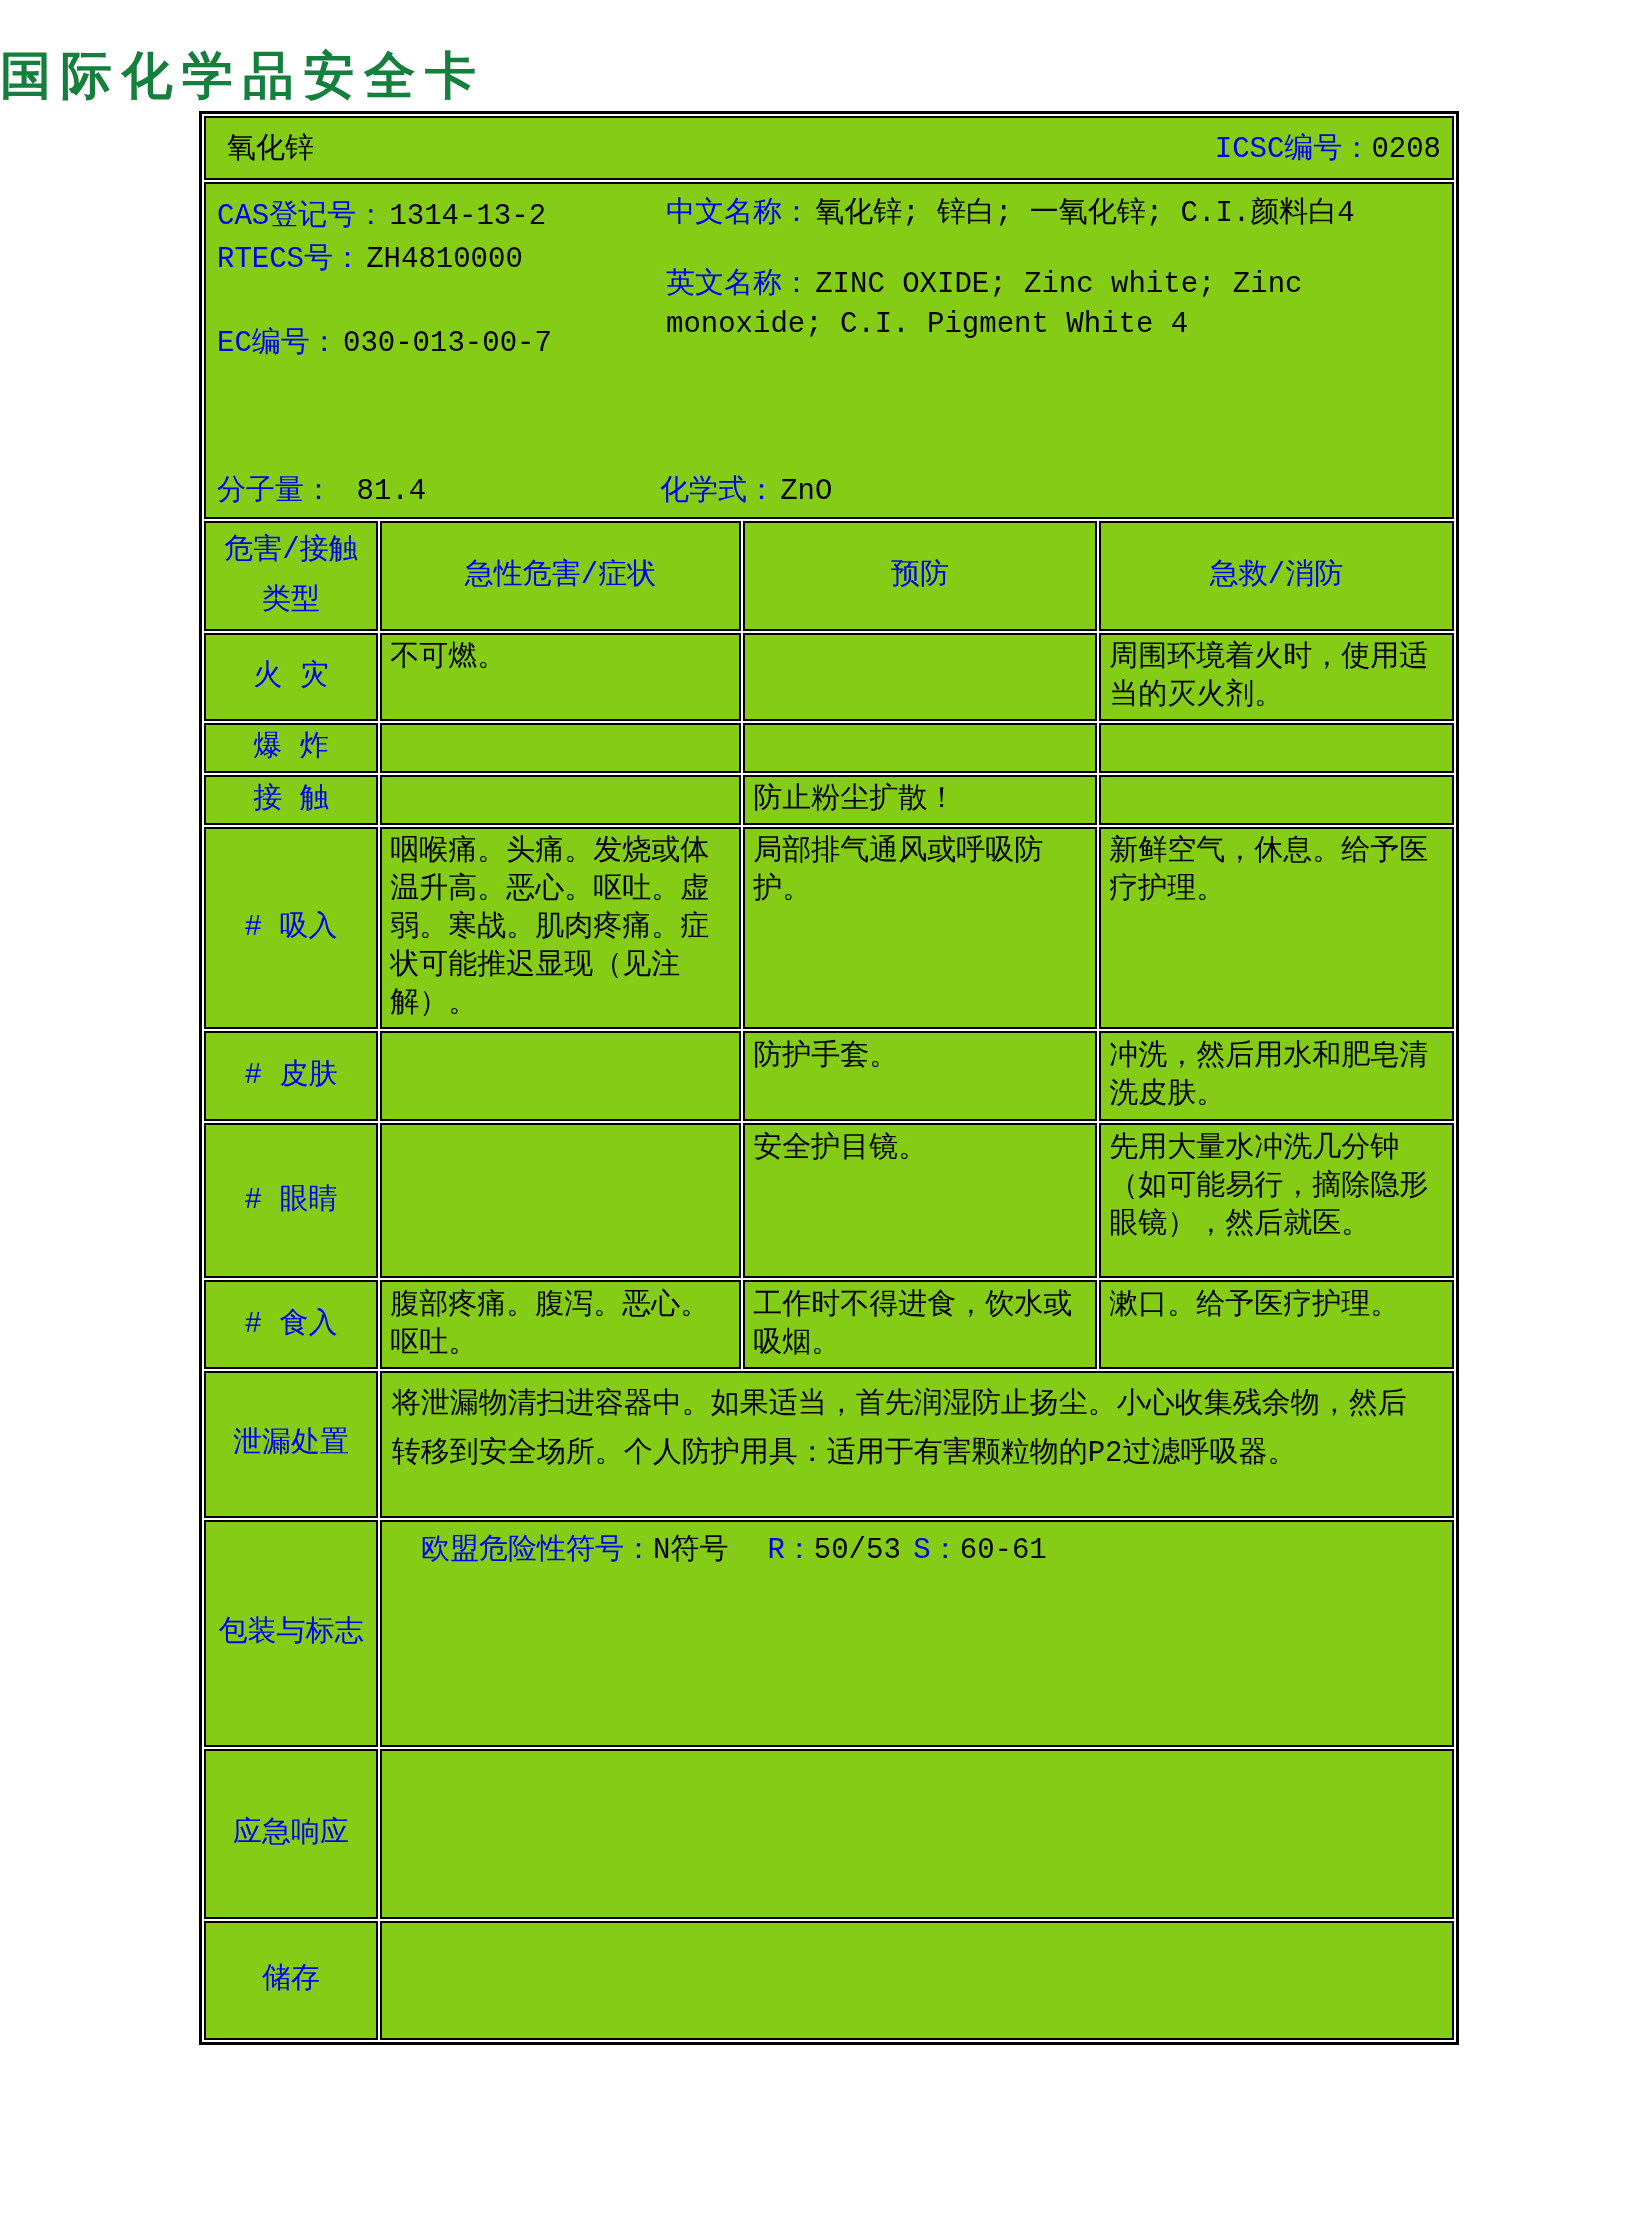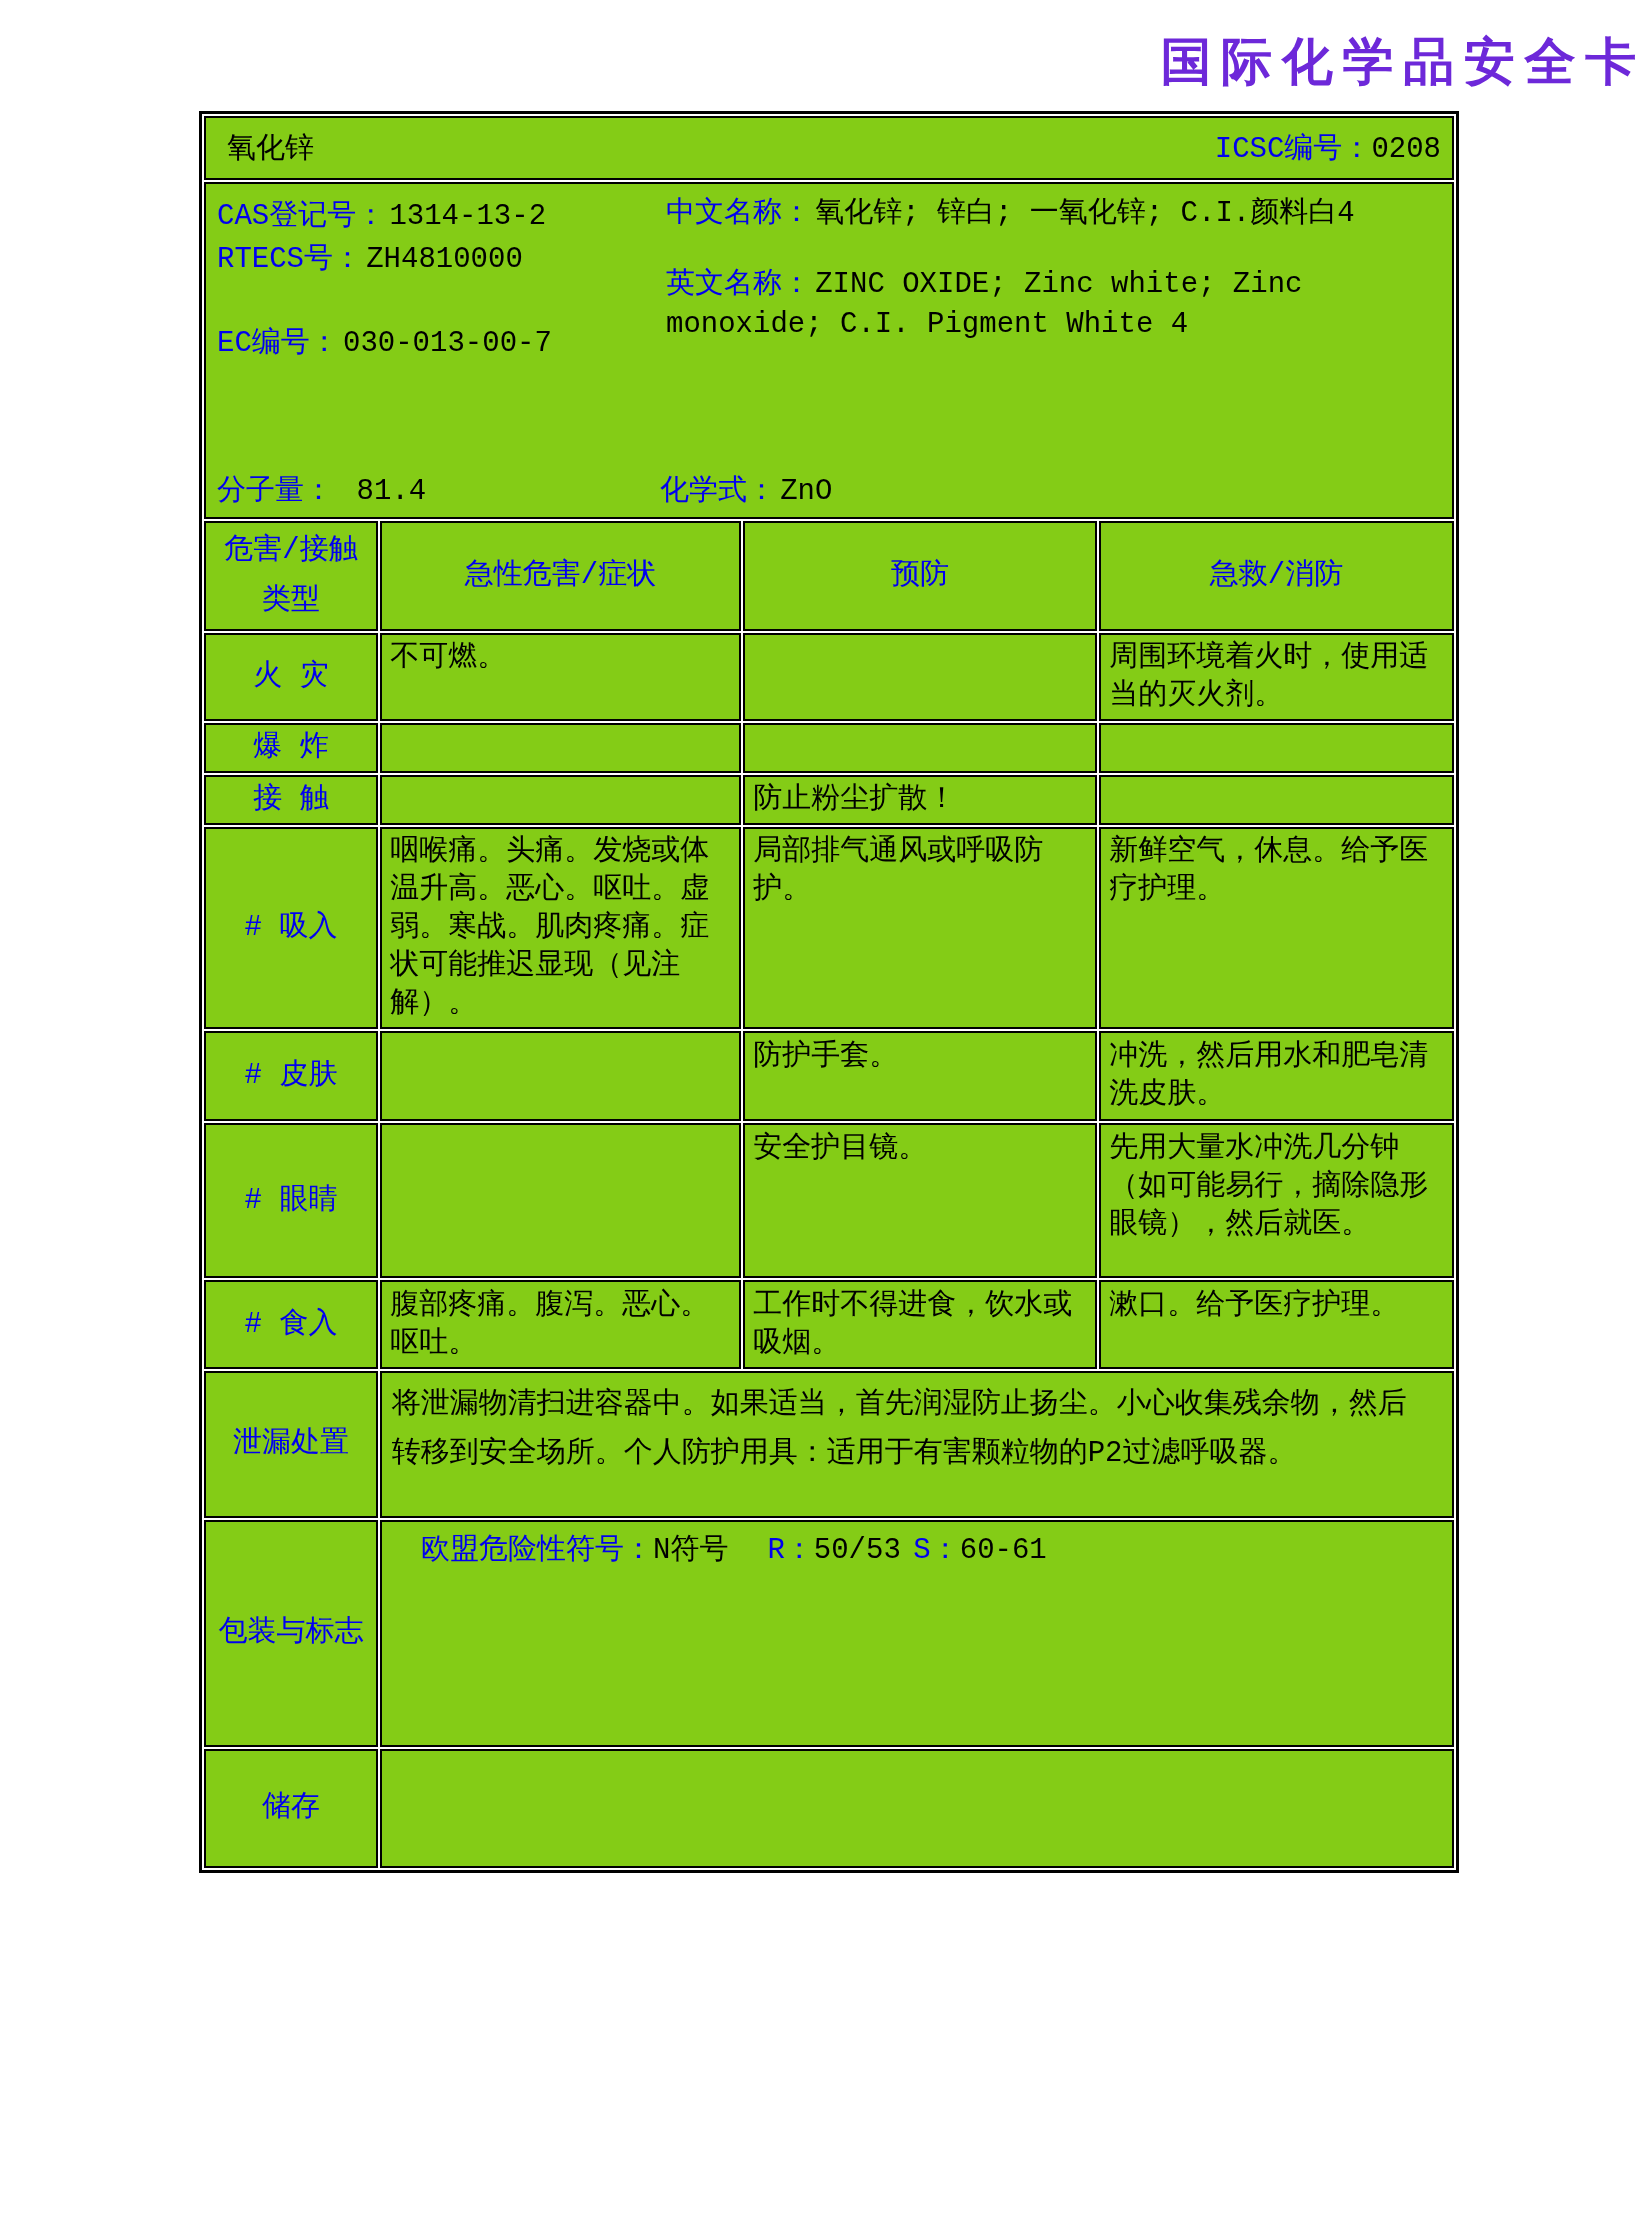--- a/index.html
+++ b/index.html
@@ -1,22 +1,22 @@
 <!DOCTYPE html>
 <html style="font-size:11px"><head>
 <meta charset="utf-8">
 <style>
   html,body{margin:0;padding:0;background:#ffffff;}
   body{width:1646px;height:2227px;position:relative;
        font-family:"Liberation Mono","DejaVu Sans Mono",monospace;color:#000;}
   .page{position:absolute;left:0;top:0;width:1646px;height:2227px;background:#fff;overflow:hidden;}
 
-  .doc-title{position:absolute;top:33px;left:0;width:100%;text-align:right;
+  .doc-title{position:absolute;top:47px;left:0;width:100%;text-align:left;
     font-family:"DejaVu Serif","Liberation Serif",serif;font-weight:bold;
-    font-size:51px;line-height:1.1;color:#6d28d9;letter-spacing:9.7px;}
+    font-size:51px;line-height:1.1;color:#15803d;letter-spacing:9.7px;}
 
   table.card{position:absolute;left:199px;top:111px;width:1255px;
     border:3.5px solid #000;border-collapse:separate;border-spacing:2.1px;
     table-layout:fixed;background:#fff;}
   table.card td{border:2.1px solid #000;box-sizing:border-box;background:#84cc16;
     font-size:29px;line-break:strict;word-break:normal;}
 
   col.c1{width:174px}col.c2{width:361px}col.c3{width:354px}col.c4{width:355px}
 
   .blue{color:#0000f0;}
@@ -182,20 +182,24 @@
 
     <tr class="r-pack">
       <td class="rowlabel">包装与标志</td>
       <td colspan="3" class="packcell">
         <div class="packline">
           <span class="blue">欧盟危险性符号：</span><span>N符号</span><span class="blue gap-r">R：</span><span>50/53</span><span class="blue gap-s">S：</span><span>60-61</span>
         </div>
       </td>
     </tr>
 
+    <tr class="r-emerg">
+      <td class="rowlabel">应急响应</td>
+      <td colspan="3" class="cell"></td>
+    </tr>
 
     <tr class="r-stor">
       <td class="rowlabel">储存</td>
       <td colspan="3" class="cell"></td>
     </tr>
 
     </tbody>
   </table>
 </div>
 

